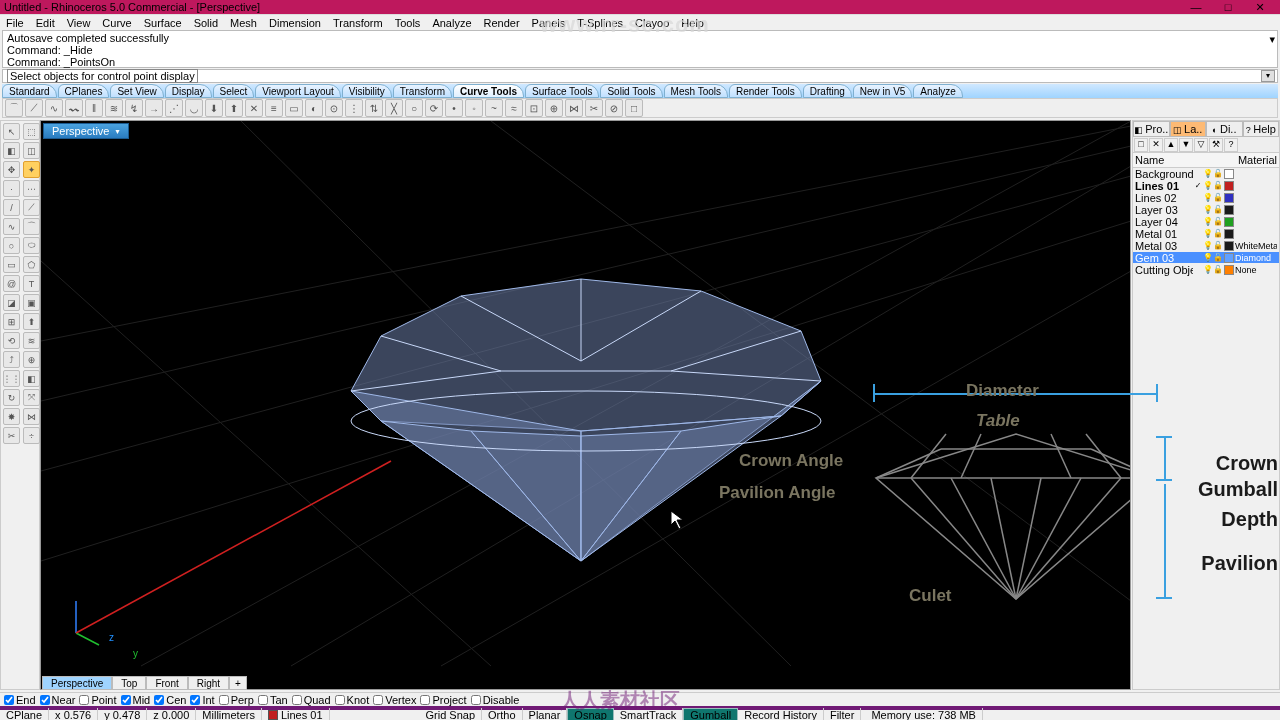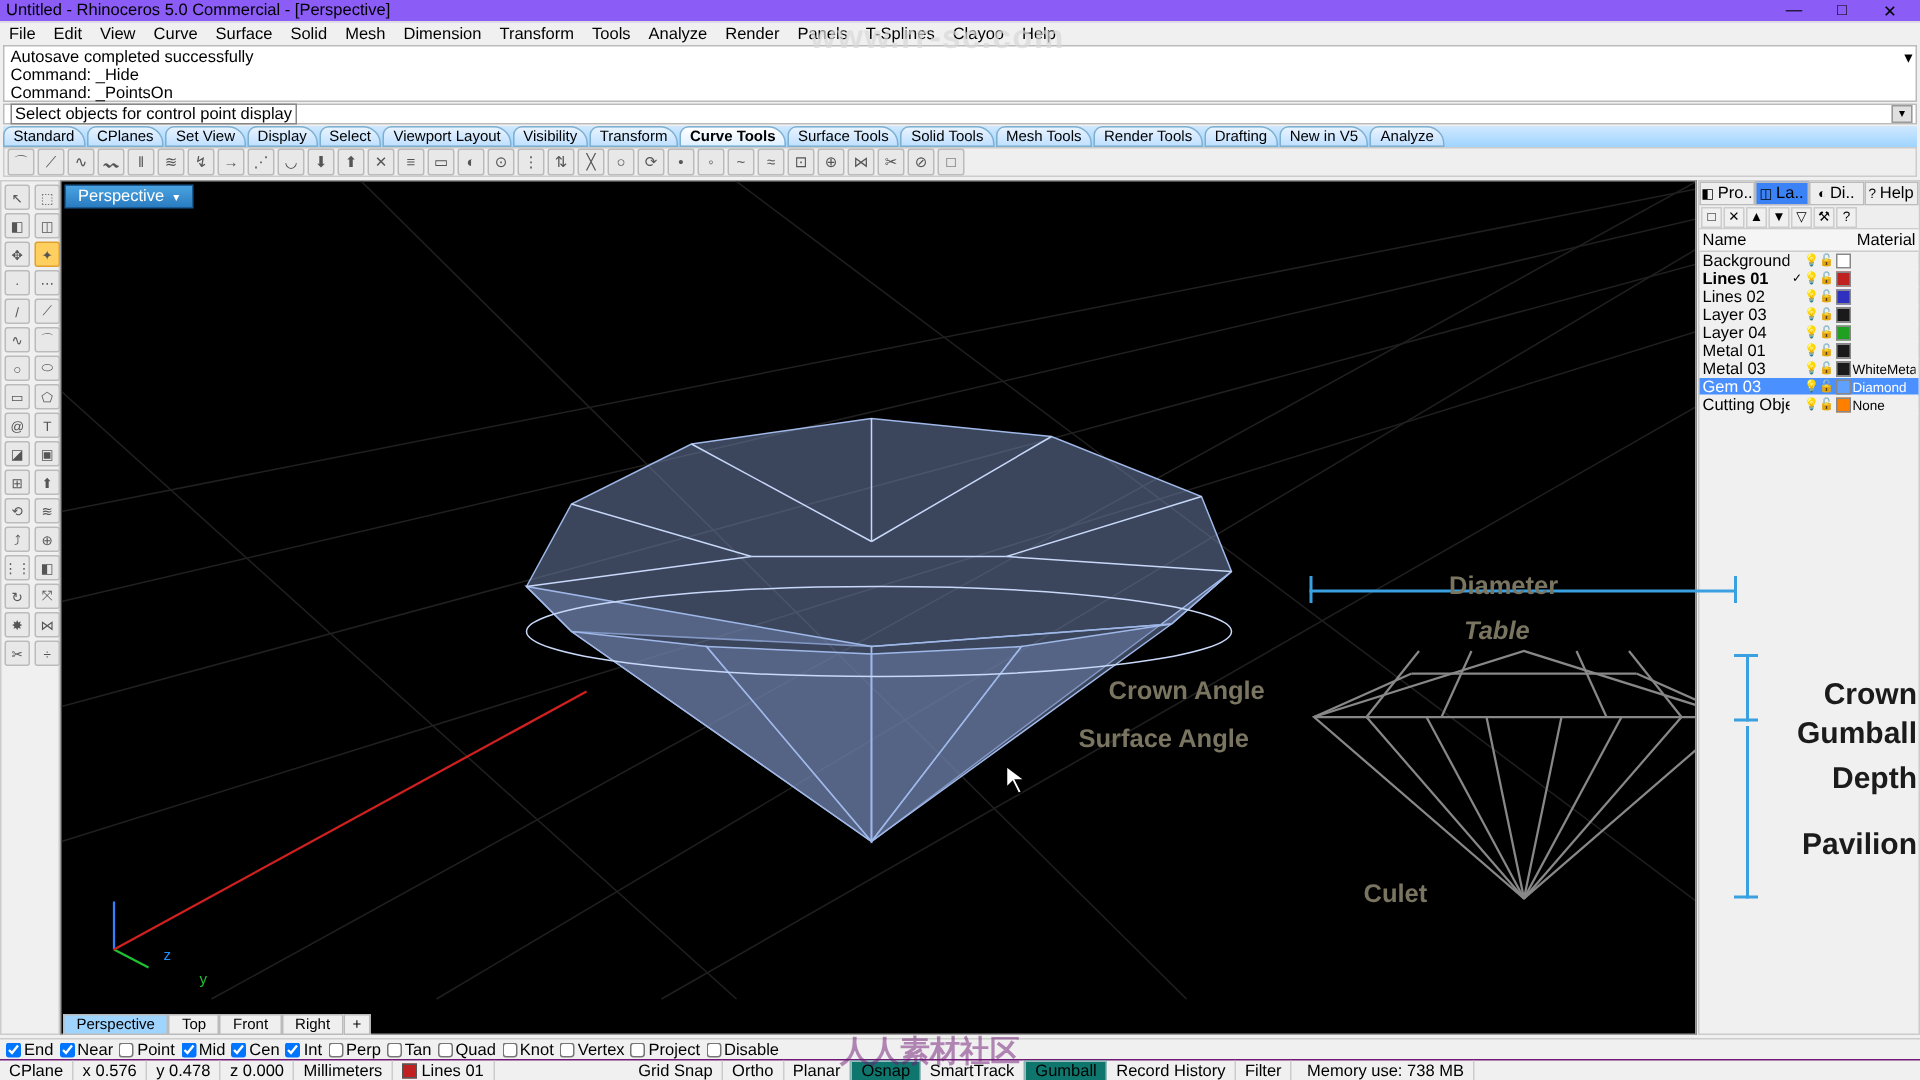--- a/index.html
+++ b/index.html
@@ -1,17 +1,17 @@
 <!DOCTYPE html>
 <html><head>
 <meta charset="utf-8">
 <style>
 * { margin: 0; padding: 0; box-sizing: border-box; font-family: "Segoe UI", Tahoma, sans-serif; font-size: 11px; }
 body { width: 1280px; height: 720px; background: #f0f0f0; overflow: hidden; position: relative; }
-.titlebar { height: 15px; background: #8b5cf6; display: flex; align-items: center; padding: 0 4px; border-bottom: 1px solid #ddd; }
+.titlebar { height: 15px; background: #be185d; display: flex; align-items: center; padding: 0 4px; border-bottom: 1px solid #ddd; }
 .titlebar .title { flex: 1; font-size: 11px; }
 .titlebar .controls { display: flex; gap: 8px; font-size: 12px; padding-right: 4px; }
 .titlebar .controls span { width: 24px; text-align: center; cursor: pointer; }
 .menubar { height: 14px; background: #f0f0f0; display: flex; align-items: flex-end; padding-left: 6px; gap: 12px; font-size: 11px; }
 .menubar span { cursor: pointer; }
 .cmdhistory { background: #fff; border: 1px solid #bbb; margin: 1px 2px 0 2px; padding: 1px 4px; font-size: 11px; line-height: 12px; height: 38px; position: relative; }
 .cmdline { background: #fff; border: 1px solid #bbb; margin: 1px 2px 0 2px; padding: 1px 4px; font-size: 11px; height: 14px; position: relative; display:flex; align-items:center;}
 .cmdline .dropbtn { position: absolute; right: 2px; top: 0; width: 14px; height: 12px; background: #e0e0e0; border: 1px solid #999; font-size: 8px; text-align: center; }
 .tabstrip { height: 14px; background: linear-gradient(#d0e8ff,#9fd4ff); margin: 1px 2px 0 2px; display: flex; align-items: center; }
 .tab { height: 14px; padding: 0 6px; background: linear-gradient(#e8f3ff,#c0e0ff); border: 1px solid #7fb0d0; border-radius: 6px 12px 0 0; margin-right: 1px; font-size: 10px; display: flex; align-items: center; cursor: pointer; }
@@ -21,38 +21,38 @@
 .workarea { position: absolute; top: 120px; left: 0; right: 0; bottom: 30px; display: flex; }
 .side-toolbar { width: 40px; background: #f0f0f0; border: 1px solid #ccc; display: grid; grid-template-columns: 18px 18px; gap: 2px; padding: 2px; align-content: start; }
 .side-toolbar .tbtn { width: 17px; height: 17px; font-size: 9px; }
 .side-toolbar .tbtn.active { background: #ffd060; border-color: #e0a030; }
 .viewport { flex: 1; background: #000; position: relative; border: 1px solid #999; margin-right: 1px; }
 .vp-label { position: absolute; top: 2px; left: 2px; background: linear-gradient(#4aa3e0,#2a7cc0); color: #fff; padding: 1px 8px; font-size: 10px; border: 1px solid #1a5a90; display:flex; align-items:center; gap:6px;}
 .vp-label .drop { font-size: 8px; }
 .rpanel { width: 148px; background: #f0f0f0; border: 1px solid #ccc; display: flex; flex-direction: column; }
 .rtabs { height: 16px; display: flex; background: #e0e0e0; }
 .rtab { flex: 1; font-size: 9px; text-align: center; border: 1px solid #bbb; background: #eee; padding: 1px 0; cursor: pointer; overflow:hidden; }
-.rtab.active { background: #3b82f6; }
+.rtab.active { background: #fdba74; }
 .rtoolbar { height: 16px; display: flex; background: #eee; border-bottom: 1px solid #ccc; padding: 1px; gap: 1px; }
 .rtoolbar .rt { width: 14px; height: 14px; background: #f0f0f0; border: 1px solid #ccc; font-size: 9px; text-align: center; cursor: pointer; }
 .lhead { display: flex; font-size: 10px; border-bottom: 1px solid #ccc; background: #f5f5f5; padding: 1px 2px; }
 .lhead .c1 { flex: 1; }
 .lrow { display: flex; align-items: center; font-size: 10px; padding: 0 2px; height: 12px; border-bottom: 1px solid #f0f0f0; }
 .lrow.sel { background: #4a90ff; color: #fff; }
 .lrow .nm { flex: 1; white-space: nowrap; overflow: hidden; }
 .lrow .sw { width: 10px; height: 10px; border: 1px solid #888; margin: 0 1px; }
 .lrow .ic { width: 10px; text-align: center; font-size: 8px; }
 .vtabs { position: absolute; left: 42px; bottom: 30px; height: 14px; display: flex; background: #e8e8e8; }
 .vtab { padding: 1px 8px; border: 1px solid #bbb; background: #efefef; font-size: 10px; cursor: pointer; }
 .vtab.active { background: #9fd4ff; }
 .vtab.plus { padding: 1px 5px; }
 .osnapbar { position: absolute; left: 0; right: 0; bottom: 14px; height: 14px; background: #f0f0f0; border-top: 1px solid #ccc; display: flex; align-items: center; padding-left: 4px; gap: 4px; font-size: 10px; }
 .osnapbar label { display: flex; align-items: center; gap: 2px; }
 .osnapbar input { width: 10px; height: 10px; }
-.statusbar { position: absolute; left: 0; right: 0; bottom: 0; height: 14px; background: #f0f0f0; border-top: 1px solid #701a75; display: flex; align-items: center; font-size: 10px; }
+.statusbar { position: absolute; left: 0; right: 0; bottom: 0; height: 14px; background: #f0f0f0; border-top: 4px solid #701a75; display: flex; align-items: center; font-size: 10px; }
 .statusbar .cell { padding: 0 6px; border-right: 1px solid #ccc; height: 14px; display: flex; align-items: center; }
 .statusbar .layer-sw { width: 10px; height: 10px; background: #c02020; border: 1px solid #555; margin-right: 3px; }
 .statusbar .cell.active { background: #0f766e; border:1px solid #9bb; }
 .annot { position: absolute; color: #7a7560; font-weight: bold; font-size: 17px; }
 .annot2 { position: absolute; color: #1b1b1b; font-weight: bold; font-size: 20px; }
 .dim-line { position: absolute; background: #3aa0e0; }
 .axis-z { position:absolute; left:68px; bottom:46px; color:#2090ff; font-size:10px;}
 .axis-y { position:absolute; left:92px; bottom:30px; color:#20c030; font-size:10px;}
 </style>
 </head>
@@ -264,21 +264,21 @@
     <div class="dim-line" style="left:1115px;top:263px;width:2px;height:18px;"></div>
     <div class="dim-line" style="left:1123px;top:315px;width:2px;height:45px;"></div>
     <div class="dim-line" style="left:1123px;top:363px;width:2px;height:115px;"></div>
     <div class="dim-line" style="left:1115px;top:315px;width:16px;height:2px;"></div>
     <div class="dim-line" style="left:1115px;top:358px;width:16px;height:2px;"></div>
     <div class="dim-line" style="left:1115px;top:476px;width:16px;height:2px;"></div>
 
     <div class="annot" style="left:925px;top:260px;">Diameter</div>
     <div class="annot" style="left:935px;top:290px;font-style:italic;">Table</div>
     <div class="annot" style="left:698px;top:330px;">Crown Angle</div>
-    <div class="annot" style="left:678px;top:362px;">Surface Angle</div>
+    <div class="annot" style="left:678px;top:362px;">Pavilion Angle</div>
     <div class="annot" style="left:868px;top:465px;">Culet</div>
     <div class="axis-z">z</div>
     <div class="axis-y">y</div>
   </div>
 
   <div class="rpanel">
     <div class="rtabs">
       <div class="rtab">◧ <span>Pro..</span></div>
       <div class="rtab active">◫ <span>La..</span></div>
       <div class="rtab">◐ <span>Di..</span></div>

